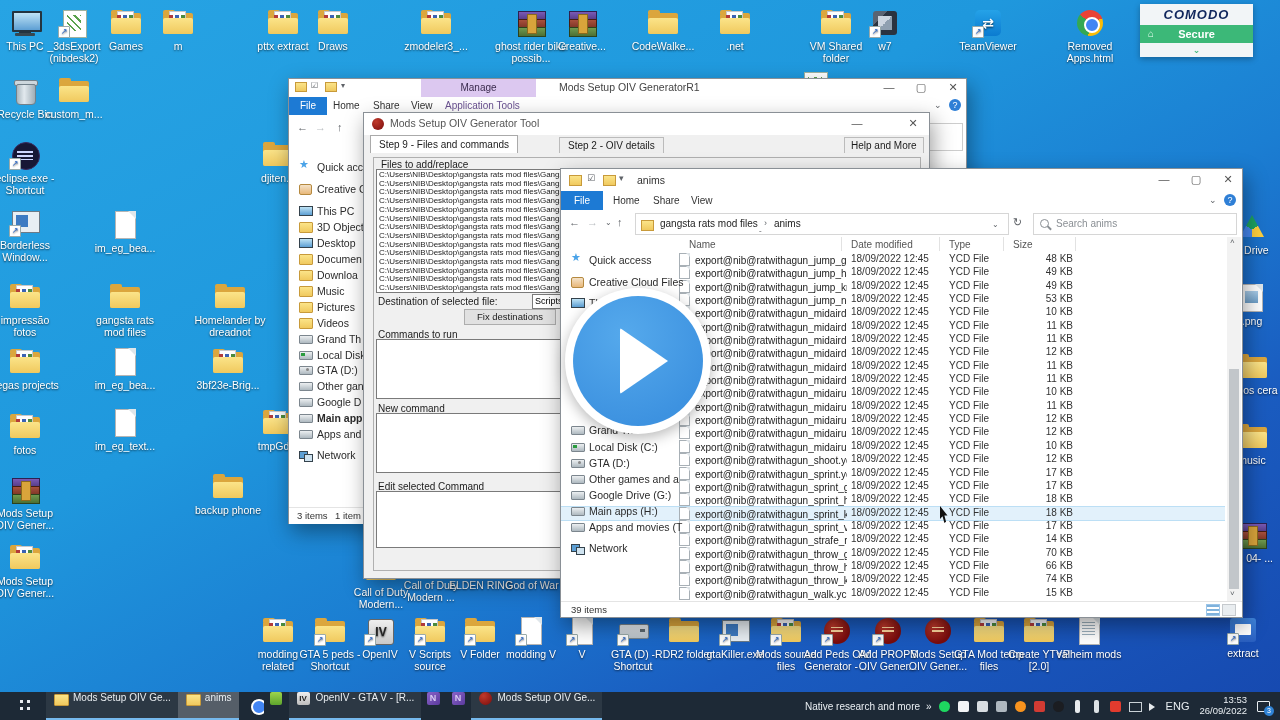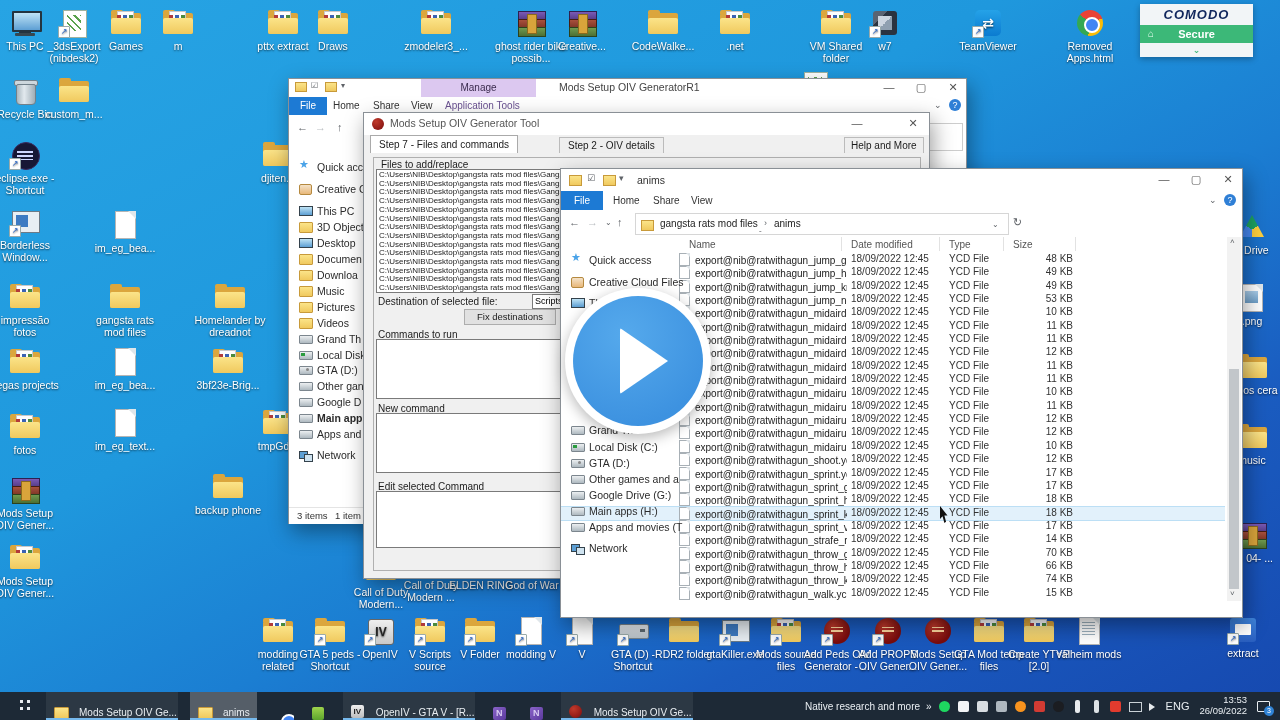--- a/index.html
+++ b/index.html
@@ -98,22 +98,22 @@
   .dlg-lbl{position:absolute;font-size:10px;color:#1b1b1b;white-space:nowrap}
   .dlg-btn{position:absolute;background:#e1e1e1;border:1px solid #adadad;font-size:9.5px;text-align:center;color:#1b1b1b}
   
   .taskbar{position:absolute;left:0;top:692px;width:1280px;height:28px;background:#1d2936;z-index:50;display:flex;align-items:stretch}
   .tb-start{width:46px;display:flex;align-items:center;justify-content:center}
   .winlogo{width:13px;height:13px;background:
     conic-gradient(#e8eef4 0 25%,transparent 0 0) 0 0/6px 6px no-repeat,
     conic-gradient(#e8eef4 0 25%,transparent 0 0) 7px 0/6px 6px no-repeat,
     conic-gradient(#e8eef4 0 25%,transparent 0 0) 0 7px/6px 6px no-repeat,
     conic-gradient(#e8eef4 0 25%,transparent 0 0) 7px 7px/6px 6px no-repeat}
-  .tb-btn{display:flex;align-items:flex-end;gap:11px;padding:0 7px;color:#e9eef2;font-size:10px;max-width:118px;
-    background:rgba(255,255,255,.07);border-bottom:2px solid #76b9ed;margin-right:12px;white-space:nowrap;overflow:hidden}
+  .tb-btn{display:flex;align-items:flex-start;gap:5px;padding:0 7px;color:#e9eef2;font-size:10px;max-width:118px;
+    background:rgba(255,255,255,.07);border-bottom:2px solid #76b9ed;margin-right:0;white-space:nowrap;overflow:hidden}
   .tb-btn.active{background:rgba(255,255,255,.25)}
   .tb-mini{width:15px;height:13px;position:relative;flex:none}
   .tray{margin-left:auto;display:flex;align-items:center;color:#e9eef2;font-size:10px;gap:6px;padding-right:4px}
   .tico{width:13px;height:13px;display:inline-block;position:relative}
   .clock{text-align:right;font-size:9.5px;line-height:1.15;padding:0 4px}
   .badge{position:absolute;right:-4px;bottom:-3px;background:#2f83d6;color:#fff;border-radius:50%;width:10px;height:10px;font-size:7px;line-height:10px;text-align:center}
   
   .play{position:absolute;left:565px;top:288px;width:146px;height:146px;border-radius:50%;background:#fff;
     box-shadow:0 4px 14px rgba(0,0,0,.28);z-index:40}
   .play .inner{position:absolute;left:8px;top:8px;width:130px;height:130px;border-radius:50%;
@@ -670,21 +670,21 @@
 
 <div class="win" style="left:363px;top:112px;width:565px;height:465px;background:#f0f0f0;z-index:10">
   <div class="abs" style="left:0;top:0;width:100%;height:22px;background:#fff">
     <span class="abs" style="left:8px;top:5px;width:12px;height:12px;border-radius:50%;background:radial-gradient(circle at 35% 30%,#c0392b,#7a0c0c)"></span>
     <span class="abs" style="left:26px;top:4px;font-size:10.5px;color:#555">Mods Setup OIV Generator Tool</span>
     <span class="wbtn" style="left:478px;height:22px;line-height:20px">—</span>
     <span class="wbtn" style="left:534px;height:22px;line-height:20px">✕</span>
   </div>
 
   <div class="abs" style="left:0;top:22px;width:100%;height:18px">
-    <span class="abs" style="left:6px;top:0;height:17px;padding:0 8px;background:#fff;border:1px solid #aaa;border-bottom:none;font-size:10px;line-height:17px;color:#1b1b1b">Step 7 - Files and commands</span>
+    <span class="abs" style="left:6px;top:0;height:17px;padding:0 8px;background:#fff;border:1px solid #aaa;border-bottom:none;font-size:10px;line-height:17px;color:#1b1b1b">Step 9 - Files and commands</span>
     <span class="abs" style="left:102px;top:2px;height:15px;padding:0 8px;background:#eee;border:1px solid #bbb;border-bottom:none;font-size:10px;line-height:15px;color:#1b1b1b;margin-left:90px;white-space:nowrap;left:105px">Step 2 - OIV details</span>
     <span class="abs" style="left:480px;top:2px;height:15px;padding:0 6px;background:#eee;border:1px solid #bbb;border-bottom:none;font-size:10px;line-height:15px;color:#1b1b1b;white-space:nowrap">Help and More</span>
   </div>
 
   <div class="abs" style="left:9px;top:44px;width:546px;height:412px;border:1px solid #b0b0b0;background:#f0f0f0"></div>
   <span class="dlg-lbl" style="left:14px;top:46px;background:#f0f0f0;padding:0 3px">Files to add/replace</span>
 
   <div class="dlg-box" style="left:12px;top:56px;width:432px;height:122px;overflow:hidden">
     <div id="path-lines" style="font-size:8px;line-height:8.7px;color:#222;white-space:pre;padding:1px 2px">C:\Users\NIB\Desktop\gangsta rats mod files\Gangsta R
 C:\Users\NIB\Desktop\gangsta rats mod files\Gangsta R
@@ -743,20 +743,25 @@
     <span class="abs glyph" style="left:44px;top:8px;font-size:8px">⌄</span>
     <span class="abs glyph" style="left:56px;top:6px;font-size:11px">↑</span>
     <div class="abs" style="left:74px;top:3px;width:372px;height:20px;border:1px solid #d6d6d6;background:#fff">
       <span class="abs" style="left:5px;top:6px;width:11px;height:9px;background:linear-gradient(#fbe489,#f0c95e);border:1px solid #c89a3a"></span>
       <span class="abs" style="left:24px;top:4px;font-size:10px;color:#222">gangsta rats mod files</span>
       <span class="abs glyph" style="left:128px;top:4px;font-size:9px">›</span>
       <span class="abs" style="left:138px;top:4px;font-size:10px;color:#222">anims</span>
       <span class="abs glyph" style="left:356px;top:6px;font-size:8px">⌄</span>
     </div>
     <span class="abs glyph" style="left:452px;top:6px;font-size:11px">↻</span>
+    <div class="abs" style="left:472px;top:3px;width:202px;height:20px;border:1px solid #d6d6d6;background:#fff">
+      <span class="abs" style="left:6px;top:5px;width:7px;height:7px;border:1.5px solid #8a8f94;border-radius:50%"></span>
+      <span class="abs" style="left:13px;top:13px;width:5px;height:1.5px;background:#8a8f94;transform:rotate(45deg)"></span>
+      <span class="abs" style="left:22px;top:4px;font-size:10px;color:#8a8f94">Search anims</span>
+    </div>
   </div>
 
   <div class="abs" style="left:110px;top:68px;width:556px;height:16px;font-size:10px;color:#555">
     <span class="abs glyph" style="left:88px;top:-8px;font-size:8px">ˆ</span>
     <span class="abs" style="left:18px;top:2px">Name</span>
     <span class="vline" style="left:170px;top:0;height:14px"></span>
     <span class="abs" style="left:180px;top:2px">Date modified</span>
     <span class="vline" style="left:268px;top:0;height:14px"></span>
     <span class="abs" style="left:278px;top:2px">Type</span>
     <span class="vline" style="left:332px;top:0;height:14px"></span>
@@ -936,20 +941,25 @@
       <div class="side-it" style="top: 352px;"><span class="mi mi-hdd"></span><span>Apps and movies (T</span></div>
       <div class="side-it" style="top: 373px;"><span class="mi mi-net"></span><span>Network</span></div>
     </div>
 
   <div class="abs" style="left:666px;top:68px;width:14px;height:364px;background:#f2f2f2">
     <span class="abs glyph" style="left:3px;top:0;font-size:8px">˄</span>
     <span class="abs" style="left:2px;top:132px;width:10px;height:220px;background:#c2c6ca"></span>
     <span class="abs glyph" style="left:3px;top:352px;font-size:8px">˅</span>
   </div>
 
+  <div class="abs" style="left:0;top:432px;width:100%;height:15px;background:#fff;border-top:1px solid #e4e4e4">
+    <span class="abs" style="left:10px;top:2px;font-size:9.5px;color:#333">39 items</span>
+    <span class="abs" style="left:645px;top:2px;width:12px;height:10px;border:1px solid #9cc5e8;background:repeating-linear-gradient(#7fb2dc 0 2px,#fff 2px 4px)"></span>
+    <span class="abs" style="left:661px;top:2px;width:12px;height:10px;border:1px solid #c5c9cd;background:#e9edf0"></span>
+  </div>
 </div>
 
 <div class="play">
   <div class="inner"></div>
   <div class="tri"></div>
 </div>
 
 <div class="cursor"></div>
 
 <div class="taskbar">

